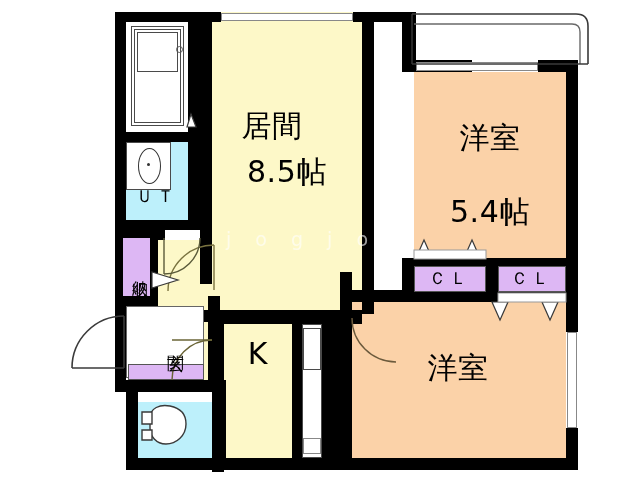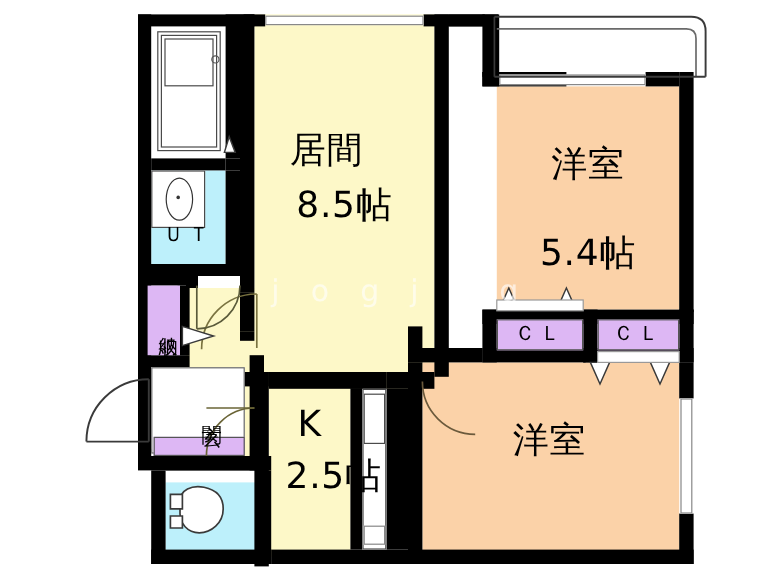--- a/index.html
+++ b/index.html
@@ -63,21 +63,21 @@
   .l-vert {
     writing-mode: vertical-rl;
     text-orientation: upright;
     line-height: 1.0;
   }
 
   .watermark {
     position: absolute;
     color: #ffffff;
     opacity: 0.62;
-    font-size: 25px;
+    font-size: 19px;
     letter-spacing: 9px;
     white-space: pre;
   }
 
   svg.ov {
     position: absolute;
     left: 0; top: 0;
     width: 640px; height: 480px;
     pointer-events: none;
   }
@@ -241,21 +241,20 @@
 
   <div class="label l-room-name" style="left:217px; top:110px; width:110px;">居間</div>
   <div class="label l-room-size" style="left:226px; top:156px; width:122px;">8.5帖</div>
 
   <div class="label l-room-name" style="left:432px; top:122px; width:116px;">洋室</div>
   <div class="label l-room-size" style="left:426px; top:168px; width:128px;margin-top:28px;">5.4帖</div>
 
   <div class="label l-room-name" style="left:400px; top:352px; width:116px;">洋室</div>
 
   <div class="label l-room-name" style="left:226px; top:338px; width:64px;">K</div>
-  <div class="label l-room-size" style="left:224px; top:382px; width:108px;">2.5帖</div>
 
 
   <div class="label l-small" style="left:126px; top:188px; width:62px; letter-spacing:4px;">ＵＴ</div>
 
   <div class="label l-small l-vert" style="left:128px; top:240px; width:20px; height:56px; font-size:16px;">収納</div>
 
   <div class="label l-small l-vert" style="left:164px; top:312px; width:20px; height:58px; font-size:17px;">玄関</div>
 
   <div class="label l-small" style="left:414px; top:270px; width:72px; letter-spacing:4px;">ＣＬ</div>
   <div class="label l-small" style="left:498px; top:270px; width:68px; letter-spacing:4px;">ＣＬ</div>

